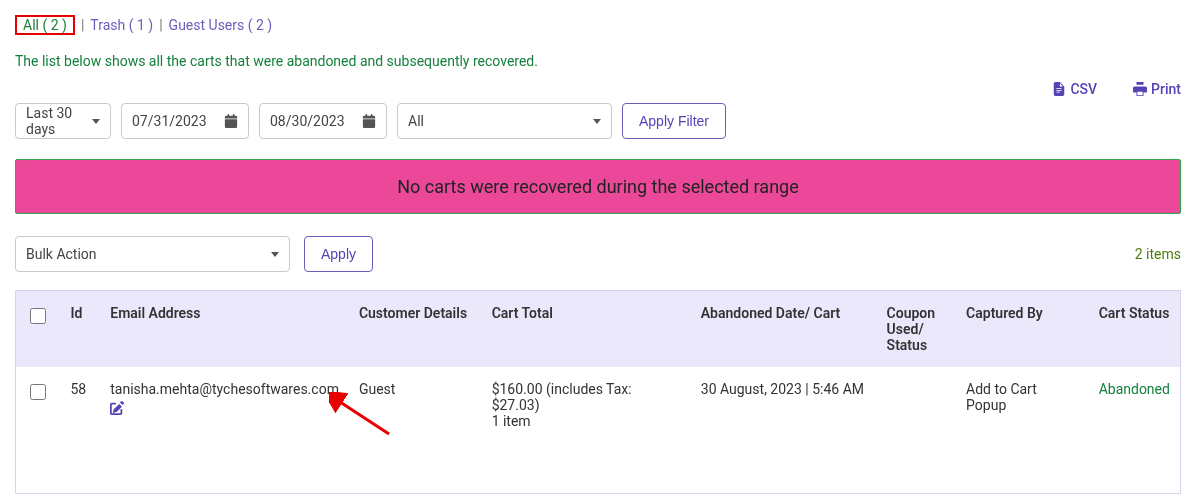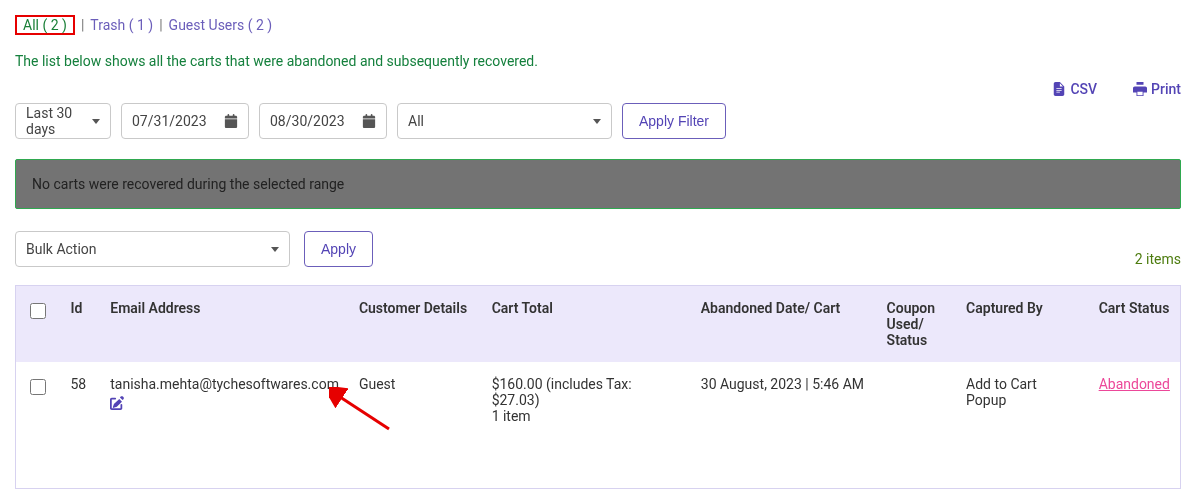--- a/index.html
+++ b/index.html
@@ -97,33 +97,33 @@
     border-radius: 4px;
     height: 36px;
     padding: 0 16px;
     font-size: 14px;
     cursor: pointer;
   }
 
   
   .notice {
     border: 1px solid #2fa84f;
-    background: #737373;
+    background: #ec4899;
     color: #222;
-    text-align: left;
+    text-align: center;
     padding: 16px;
-    font-size: 14px;
+    font-size: 18px;
     border-radius: 2px;
     margin-bottom: 22px;
   }
 
   
   .bulk-row {
     display: flex;
-    align-items: flex-end;
+    align-items: center;
     gap: 14px;
     margin-bottom: 18px;
   }
   .bulk-select {
     border: 1px solid #c9c9c9;
     border-radius: 4px;
     background: #fff;
     height: 36px;
     width: 275px;
     display: flex;
@@ -177,22 +177,21 @@
     cursor: pointer;
   }
 
   .edit-icon {
     color: #5344b5;
     display: inline-block;
     margin-top: 4px;
     cursor: pointer;
   }
   .status-abandoned {
-    color: #ec4899;
-    text-decoration: underline;
+    color: #15803d;
   }
 
   
   .arrow-wrap {
     position: relative;
     height: 0;
   }
   .red-arrow {
     position: absolute;
     left: 314px;

